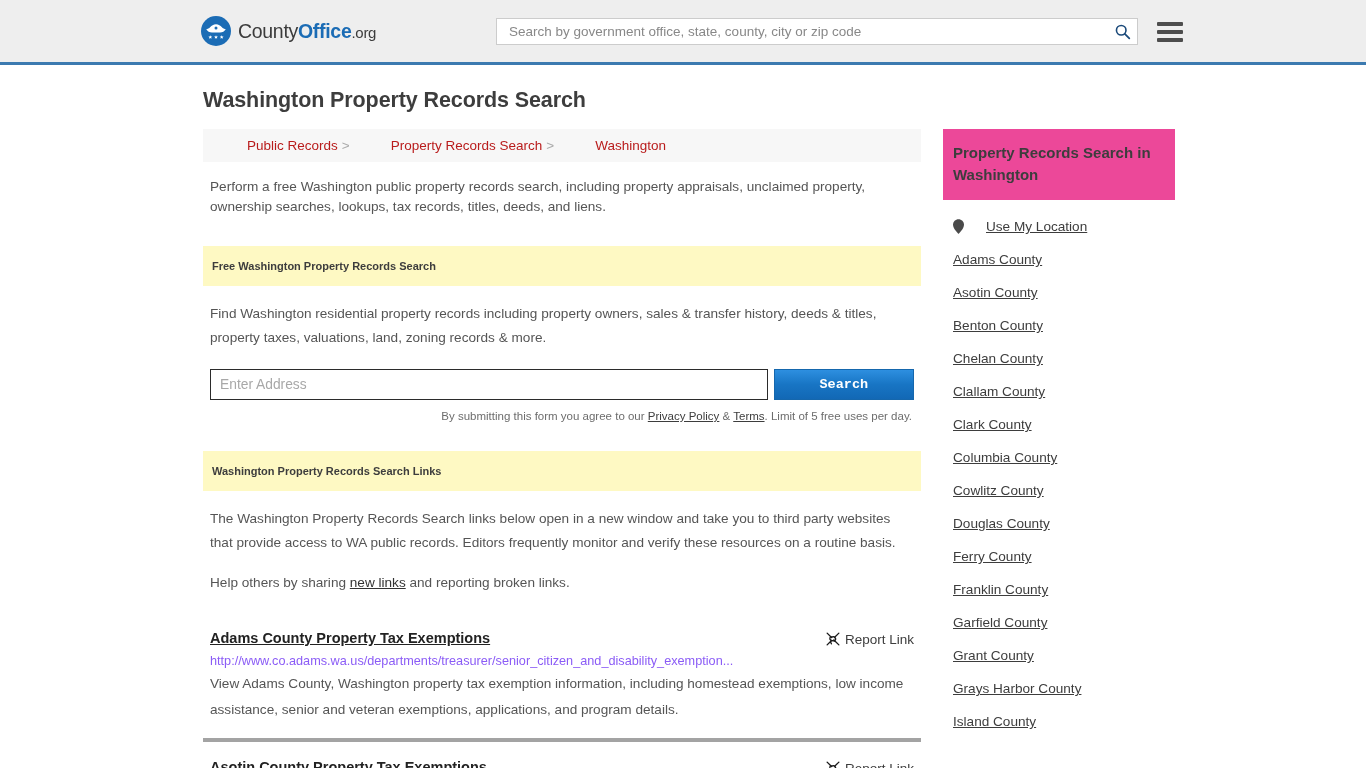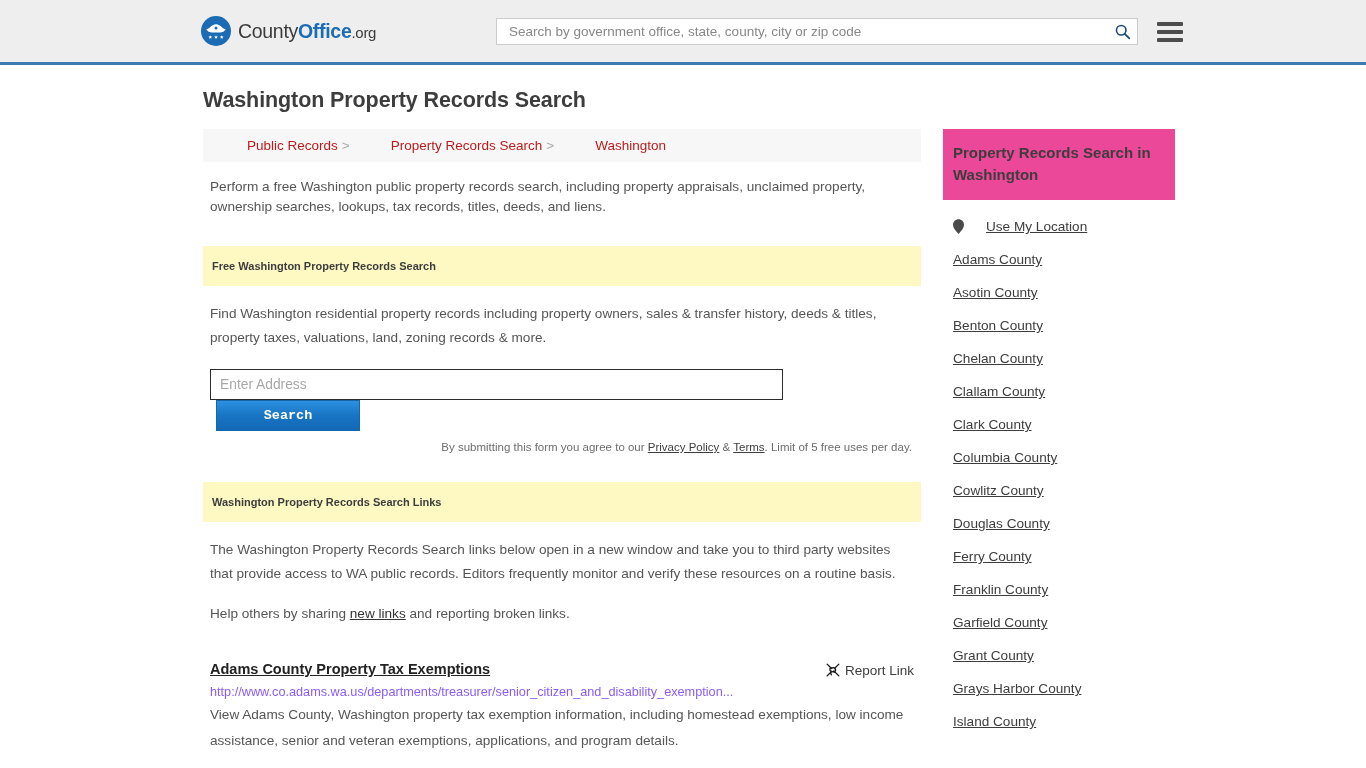--- a/index.html
+++ b/index.html
@@ -105,21 +105,21 @@
   }
   .section-body { padding: 0 7px; }
   .section-body p {
     font-size: 13.6px; line-height: 24px; color: #555555;
     margin: 16px 0 0 0;
   }
   .section-body p a { color: #333333; text-decoration: underline; }
 
   
   .addr-form {
-    display: flex; margin-top: 19px; flex-direction: column;
+    display: flex; margin-top: 19px;
   }
   .addr-input {
     width: 573px; height: 31px;
     border: 1px solid #2b2b2b;
     padding: 0 9px;
     font-size: 13.8px; color: #333;
     outline: none;
     font-family: "Liberation Sans", sans-serif;
   }
   .addr-input::placeholder { color: #a8a8a8; }

